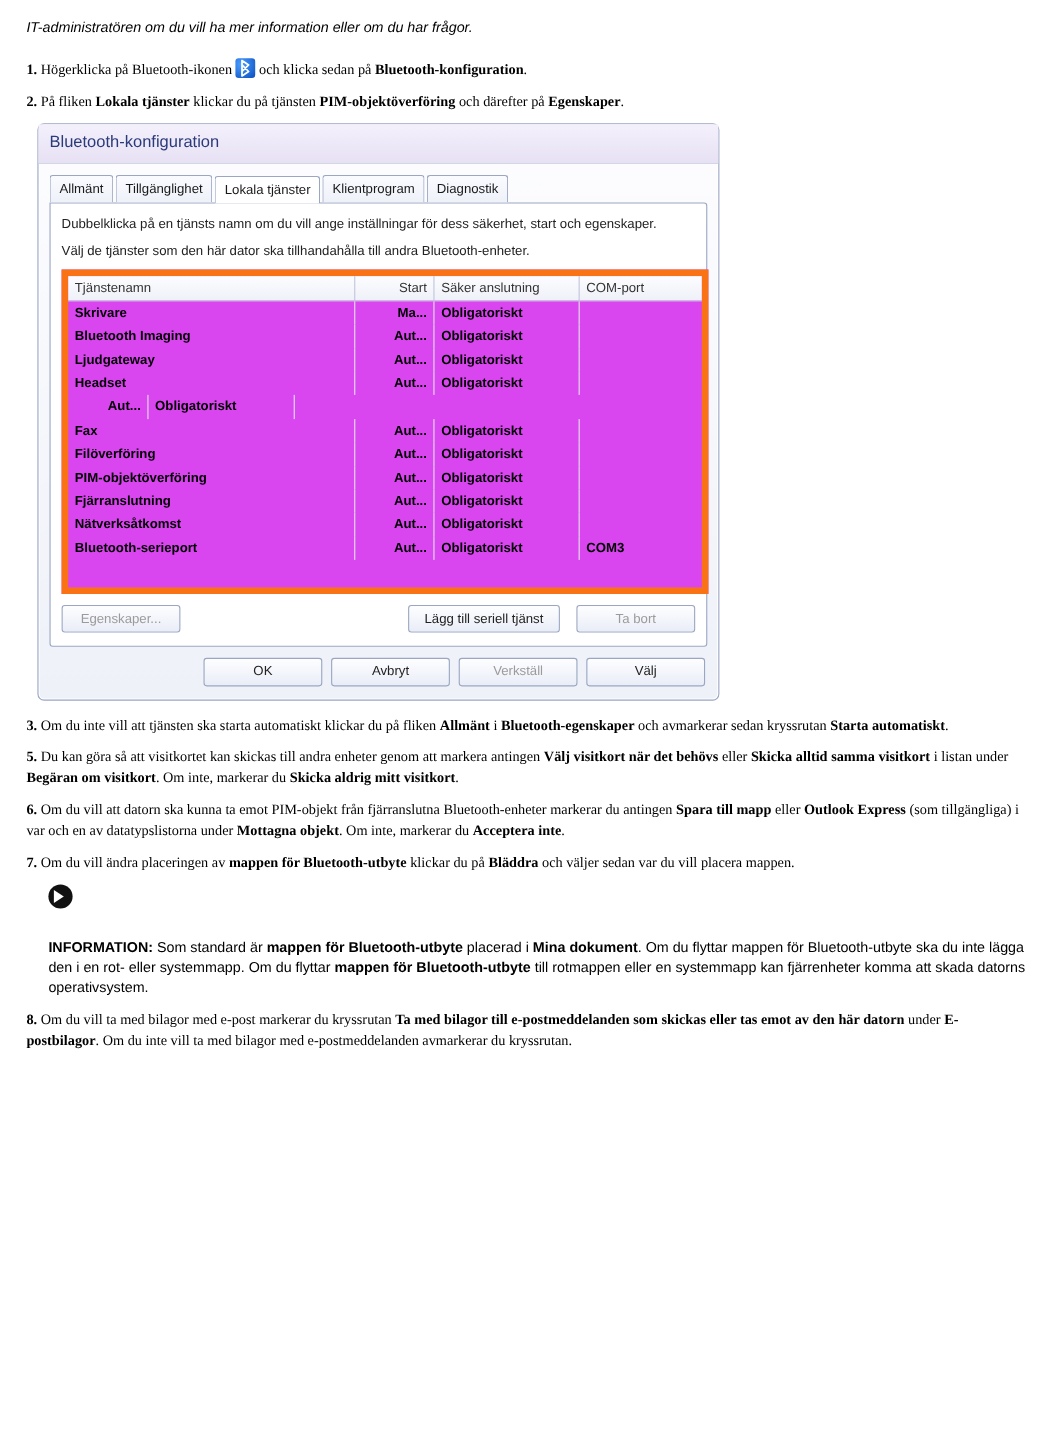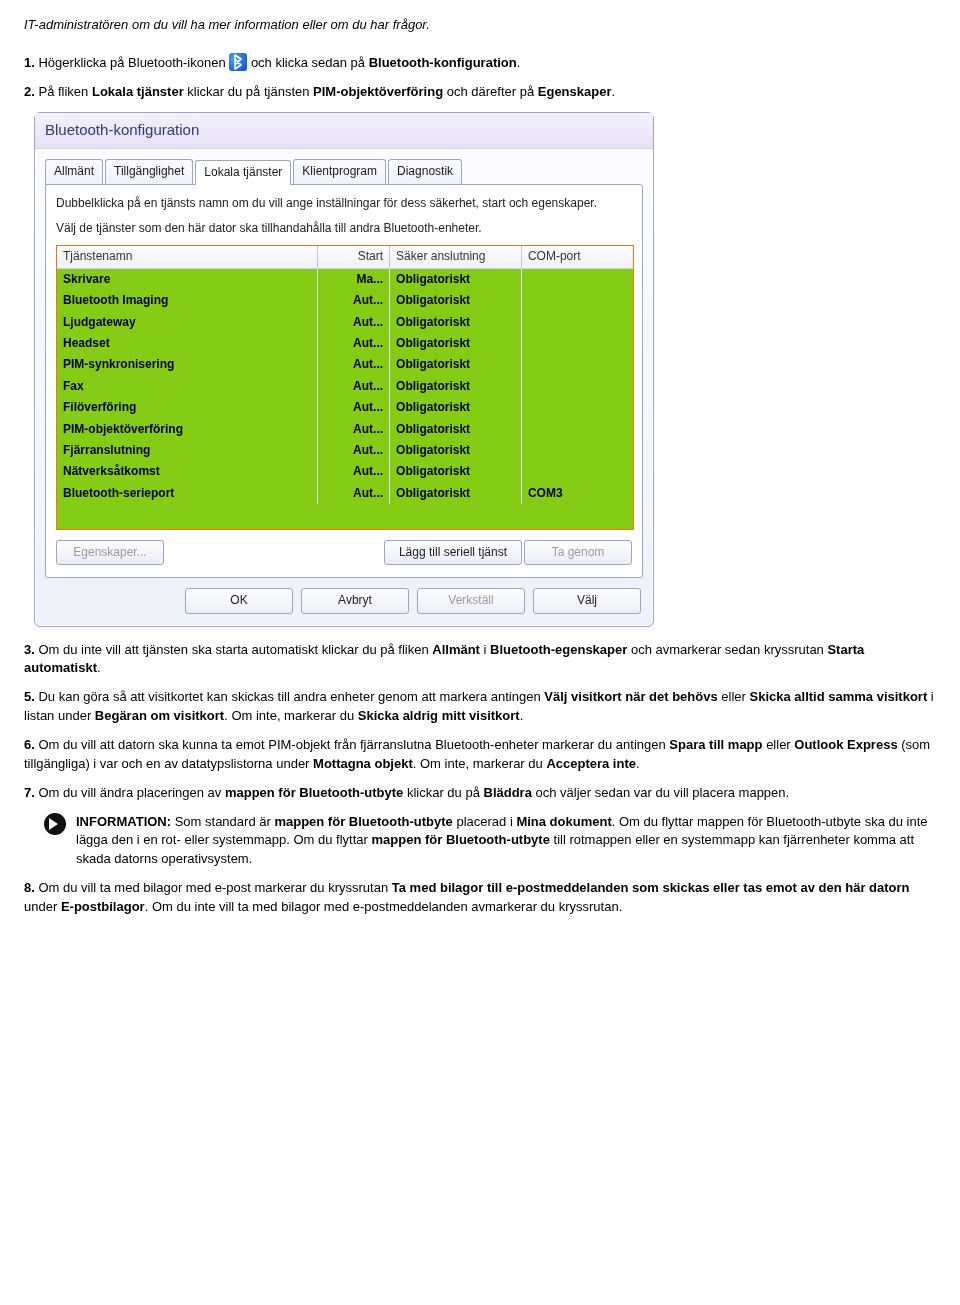--- a/index.html
+++ b/index.html
@@ -6,21 +6,21 @@
     font-family: Verdana, Arial, sans-serif;
     font-size: 13px;
     color: #000;
     margin: 0;
     padding: 16px 24px;
     width: 912px;
     line-height: 1.45;
   }
   .intro { margin-bottom: 18px; font-style: italic; }
   ol.steps { padding-left: 0; margin: 0; list-style: none; }
-  ol.steps > li { margin-bottom: 10px; }
+  ol.steps > li { margin-bottom: 10px; font-family: Liberation Serif, serif; }
   .num { font-weight: bold; display: inline; }
   .bt-icon {
     display: inline-block;
     width: 18px; height: 18px;
     background: radial-gradient(circle at 30% 30%, #4aa0ff, #0a4cc0);
     border-radius: 3px;
     vertical-align: -4px;
     position: relative;
   }
   .bt-icon svg { position: absolute; left: 2px; top: 1px; }
@@ -57,22 +57,22 @@
   }
   .tab.active { background: #fff; font-weight: normal; position: relative; top: 1px; }
   .tabpanel {
     border: 1px solid #9aa6c2;
     background: #fff;
     border-radius: 0 3px 3px 3px;
     padding: 10px 10px 12px 10px;
   }
   .desc { color: #222; margin-bottom: 8px; }
   .listview {
-    border: 1px solid #f97316;
-    background: #84cc16;
+    border: 6px solid #f97316;
+    background: #d946ef;
     width: 100%;
   }
   .lv-head, .lv-row { display: flex; }
   .lv-head > div, .lv-row > div {
     padding: 2px 6px;
     border-right: 1px solid #e0e4f0;
     white-space: nowrap;
     overflow: hidden;
     text-overflow: ellipsis;
   }
@@ -80,36 +80,36 @@
     background: linear-gradient(#fdfdff, #eef1f8);
     border-bottom: 1px solid #cfd3e3;
     color: #333;
   }
   .lv-head > div { border-right: 1px solid #bfc5da; }
   .c1 { width: 250px; }
   .c2 { width: 60px; text-align: right; }
   .c3 { width: 120px; }
   .c4 { width: 100px; border-right: none !important; }
   .lv-body { height: 260px; font-weight: bold; }
-  .row-btns { display: flex; gap: 2px; justify-content: flex-end; padding-top: 10px; }
+  .row-btns { display: flex; gap: 15px; justify-content: flex-end; padding-top: 10px; }
   .row-btns.left-first { justify-content: flex-start; }
   .row-btns.left-first .spacer { flex: 1; }
   .btn {
     border: 1px solid #9aa6c2;
     background: linear-gradient(#fefeff, #e9edf7);
     border-radius: 3px;
     padding: 3px 14px;
     min-width: 78px;
     text-align: center;
     color: #222;
   }
   .btn.disabled { color: #9b9b9b; }
   .dlg-footer { padding: 10px 12px 12px 12px; display: flex; gap: 8px; justify-content: flex-end; }
 
-  .info-row { display: flex; gap: 10px; margin: 10px 0 10px 20px; }
+  .info-row { display: flex; gap: 26px; margin: 10px 0 10px 20px; flex-direction: column; }
   .info-icon {
     width: 22px; height: 22px; border-radius: 50%;
     background: #111;
     position: relative;
     flex-shrink: 0;
   }
   .info-icon::after {
     content: "";
     position: absolute;
     left: 5px; top: 5px;
@@ -183,21 +183,20 @@
                 <div class="c3">Obligatoriskt</div>
                 <div class="c4"></div>
               </div>
               <div class="lv-row">
                 <div class="c1">Headset</div>
                 <div class="c2">Aut...</div>
                 <div class="c3">Obligatoriskt</div>
                 <div class="c4"></div>
               </div>
               <div class="lv-row">
-                <div class="c1">PIM-synkronisering</div>
                 <div class="c2">Aut...</div>
                 <div class="c3">Obligatoriskt</div>
                 <div class="c4"></div>
               </div>
               <div class="lv-row">
                 <div class="c1">Fax</div>
                 <div class="c2">Aut...</div>
                 <div class="c3">Obligatoriskt</div>
                 <div class="c4"></div>
               </div>
@@ -230,21 +229,21 @@
                 <div class="c2">Aut...</div>
                 <div class="c3">Obligatoriskt</div>
                 <div class="c4">COM3</div>
               </div>
             </div>
       </div>
       <div class="row-btns left-first">
         <div class="btn disabled">Egenskaper...</div>
         <div class="spacer"></div>
         <div class="btn">Lägg till seriell tjänst</div>
-        <div class="btn disabled">Ta genom</div>
+        <div class="btn disabled">Ta bort</div>
       </div>
     </div>
   </div>
   <div class="dlg-footer">
     <div class="btn">OK</div>
     <div class="btn">Avbryt</div>
     <div class="btn disabled">Verkställ</div>
     <div class="btn">Välj</div>
   </div>
 </div>

